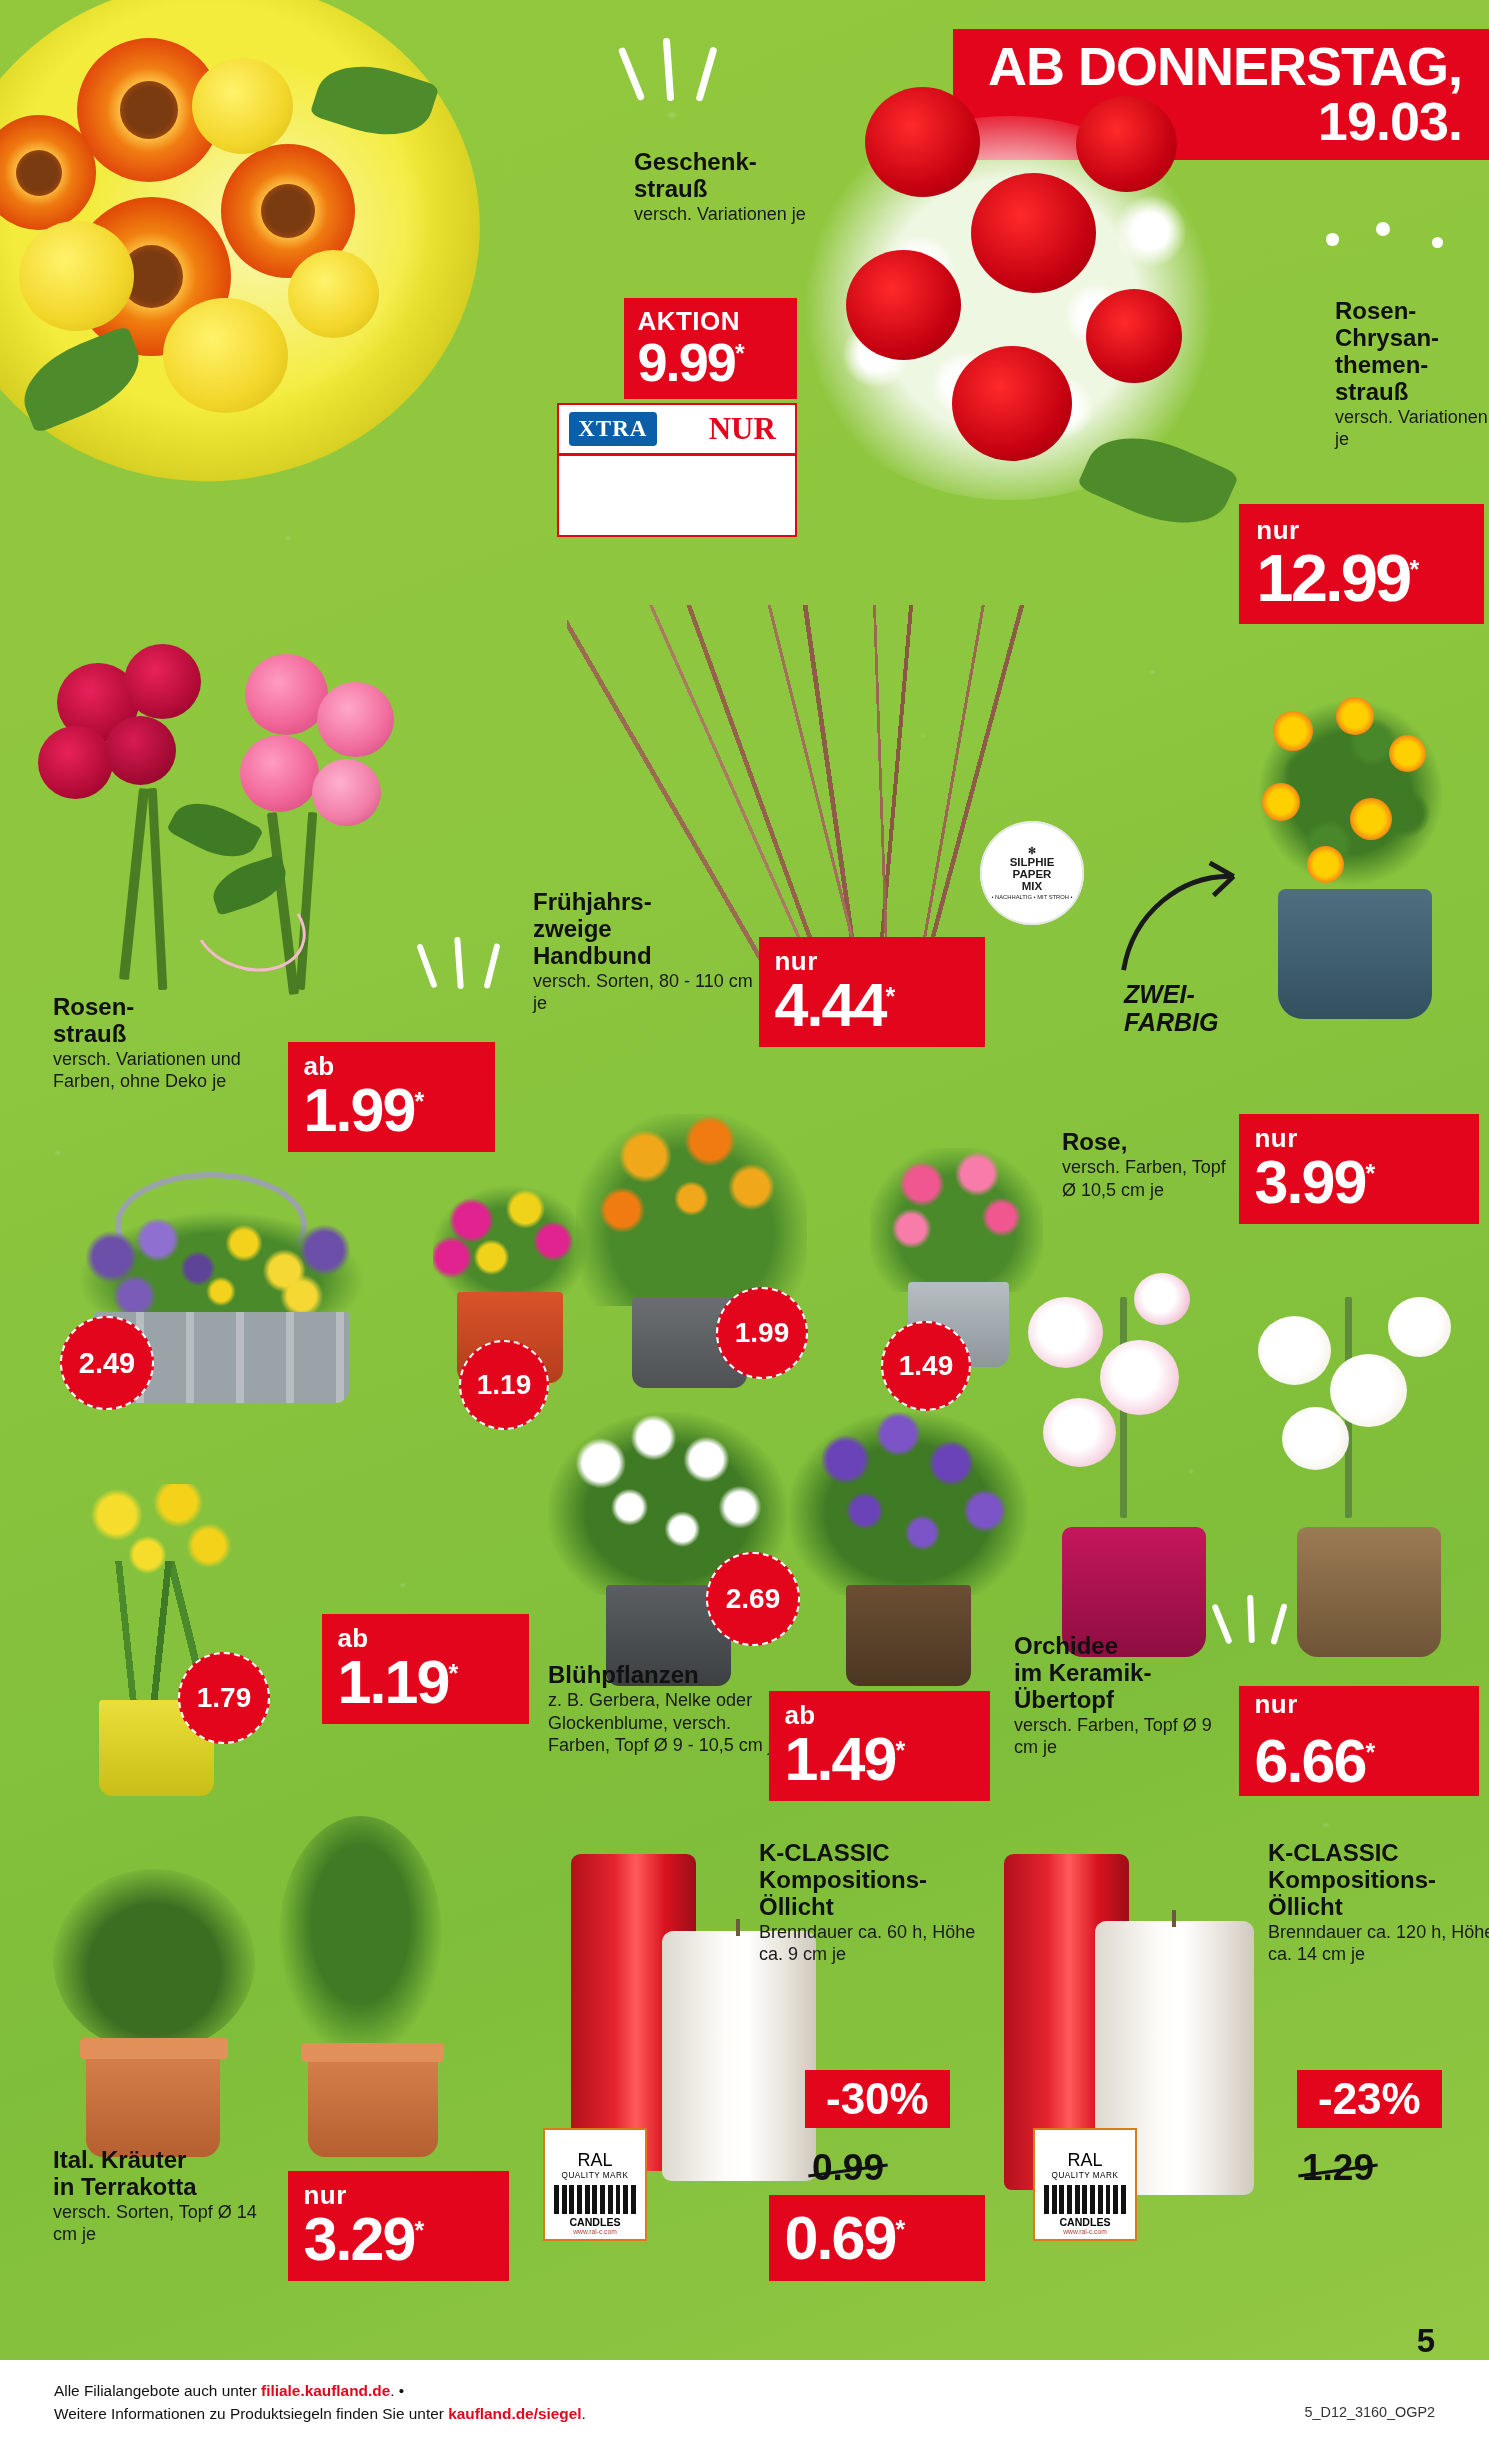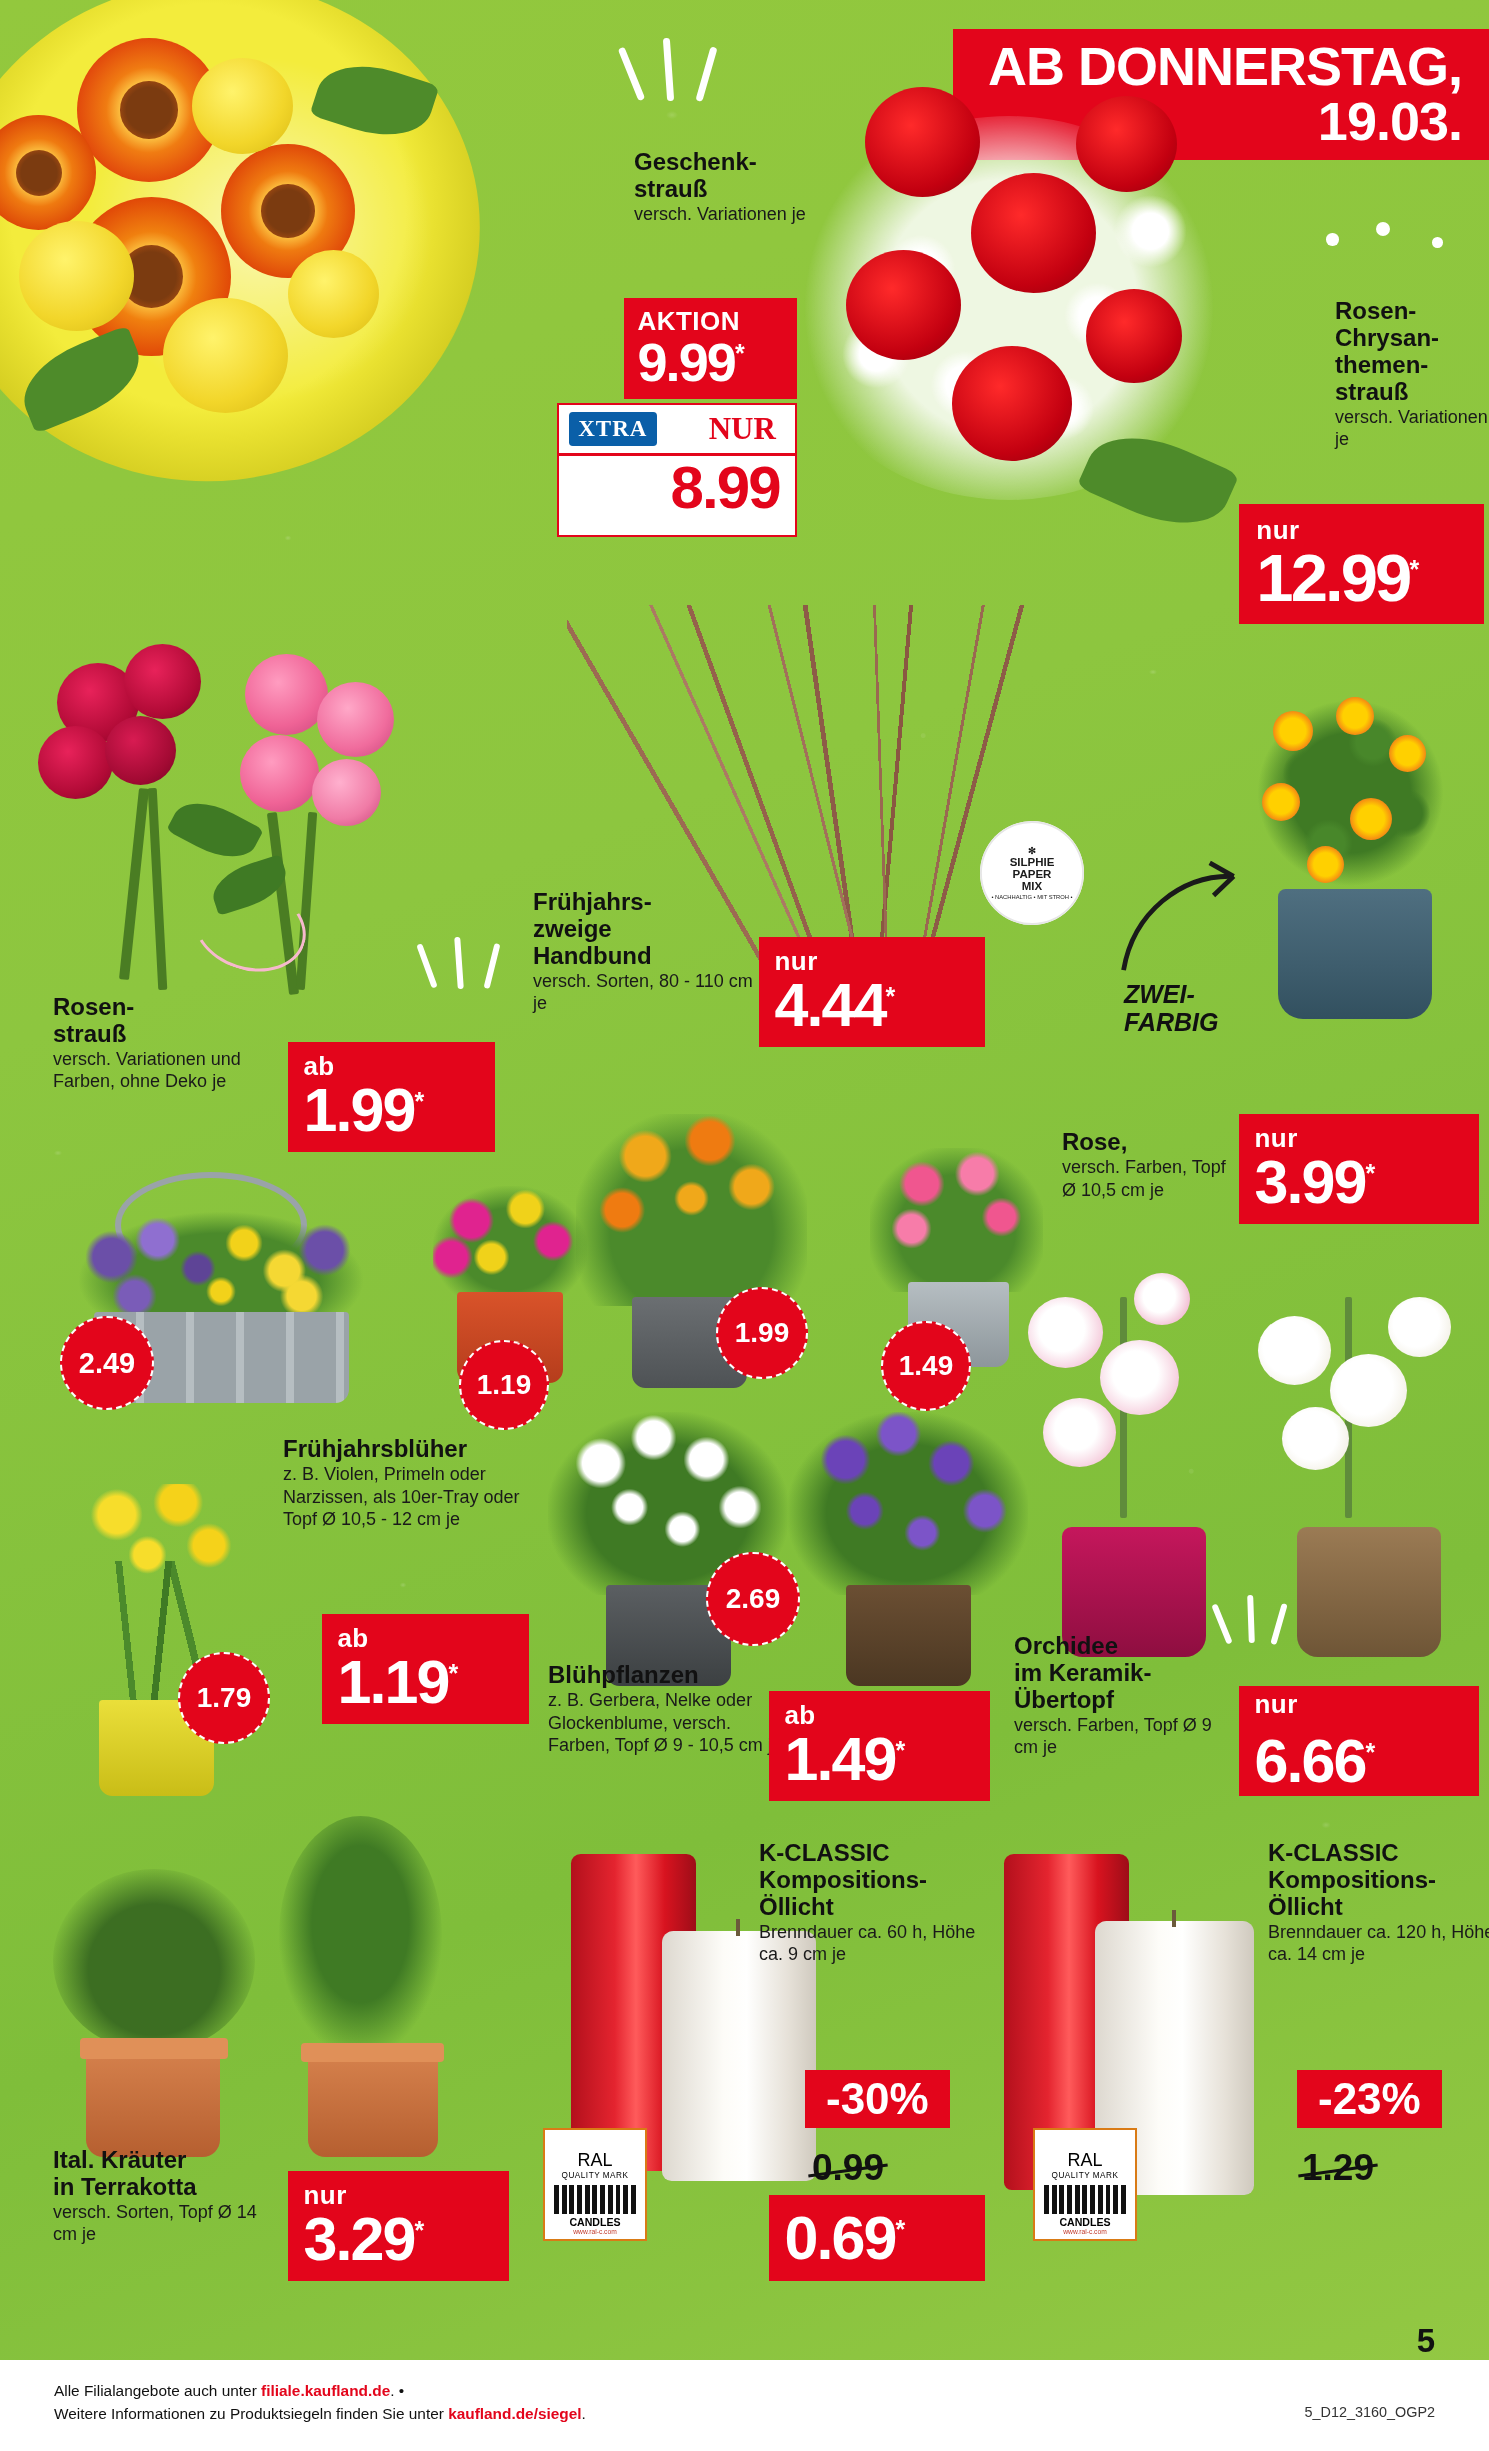--- a/index.html
+++ b/index.html
@@ -164,23 +164,20 @@
       <span>9.99</span><span class="star">*</span>
     </span>
   </div>
 
   <div class="xtra-box" style="left:557px;top:403px;width:240px;height:134px;">
     <div class="xtra-top">
       <span class="xtra-logo">XTRA</span>
       <span class="xtra-nur">NUR</span>
     </div>
     <div style="height:3.8px;background:#e3051b;margin:0 0 0 0;"></div>
-    <div class="xtra-bottom">
-      <span class="p"><span>8.99</span></span>
-    </div>
   </div>
 
   <div class="abs" style="left:769px;top:58px;width:538px;height:500px;">
     <div class="gyp" style="left:19px;top:58px;width:442px;height:384px;
          background:radial-gradient(circle at 30% 40%, #fff 0 5%, rgba(255,255,255,0) 9%),
                     radial-gradient(circle at 52% 26%, #fff 0 5%, rgba(255,255,255,0) 9%),
                     radial-gradient(circle at 70% 52%, #fff 0 5%, rgba(255,255,255,0) 9%),
                     radial-gradient(circle at 40% 70%, #fff 0 5%, rgba(255,255,255,0) 9%),
                     radial-gradient(circle at 20% 62%, #fff 0 4%, rgba(255,255,255,0) 8%),
                     radial-gradient(circle at 62% 76%, #fff 0 4%, rgba(255,255,255,0) 8%),
@@ -420,28 +417,20 @@
       background:
         linear-gradient(84deg, rgba(0,0,0,0) 29%, #4b8a2b 29% 33%, rgba(0,0,0,0) 33%),
         linear-gradient(96deg, rgba(0,0,0,0) 49%, #3f7a24 49% 53%, rgba(0,0,0,0) 53%),
         linear-gradient(76deg, rgba(0,0,0,0) 64%, #4b8a2b 64% 68%, rgba(0,0,0,0) 68%);"></div>
     <div class="pot" style="left:46px;top:216px;width:115px;height:96px;background:linear-gradient(180deg,#eadf3a,#c9bd17);"></div>
   </div>
   <div class="circle-price" style="left:178px;top:1652px;width:92px;height:92px;font-size:28px;">
     <span>1.79</span>
   </div>
 
-  <div class="desc" style="left:283px;top:1436px;width:250px;">
-    <span class="t">Frühjahrsblüher</span>
-    <span class="sub">z. B. Violen, Primeln</span>
-    <span class="sub">oder Narzissen, als</span>
-    <span class="sub">10er-Tray oder</span>
-    <span class="sub">Topf Ø 10,5 - 12 cm</span>
-    <span class="sub">je</span>
-  </div>
 
   <div class="pricebox" style="left:322px;top:1614px;width:207px;height:110px;padding:7.7px 15.4px;">
     <span class="small-label">ab</span>
     <span style="font-size:61px;letter-spacing:-1.9px;margin-top:1.9px;">
       <span>1.19</span><span class="star">*</span>
     </span>
   </div>
 
   <div class="abs" style="left:548px;top:1412px;width:240px;height:288px;">
     <div class="abs" style="left:0;top:0;width:240px;height:183px;

